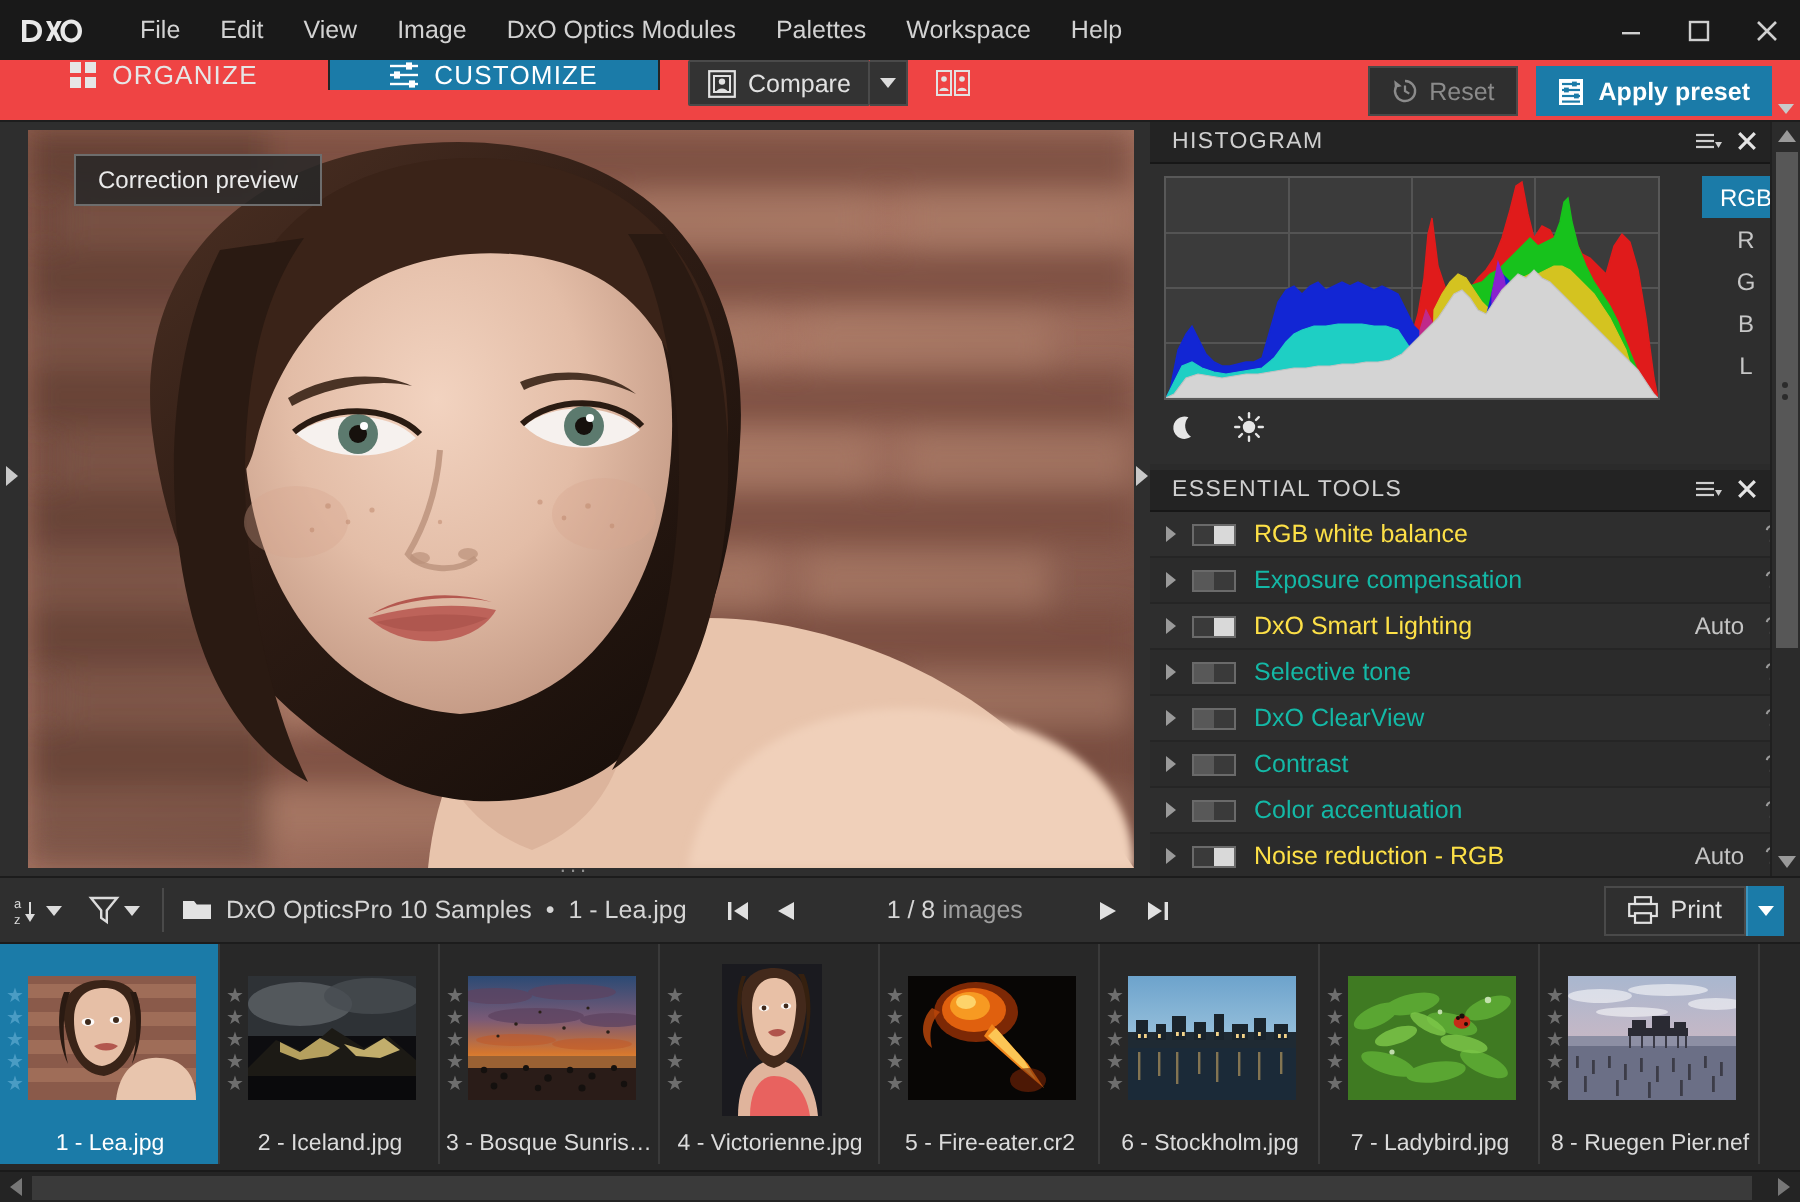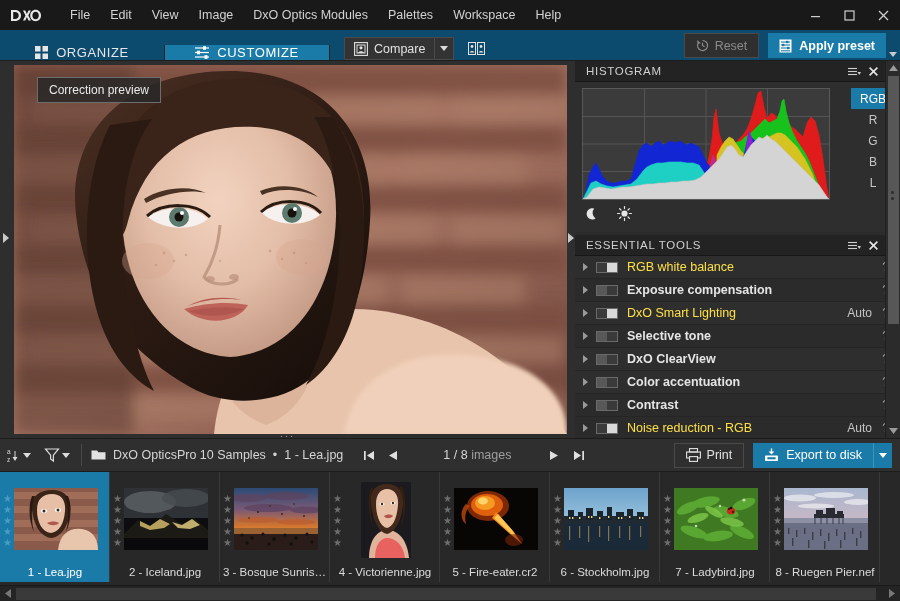--- a/index.html
+++ b/index.html
@@ -28,21 +28,21 @@
   .wincontrols { position:absolute; right:0; top:0; height:30px; display:flex; }
   .winbtn {
     width:34px; height:30px; display:flex; align-items:center; justify-content:center;
     color:#cfcfcf; font-size:12px;
   }
   .winbtn svg { display:block; }
 
   
   .toolbar {
     position:absolute; left:0; top:30px; width:900px; height:31px;
-    background:#0c4a6e; border-bottom:1px solid #1d1d1d; display:flex; align-items:flex-end;
+    background:#ef4444; border-bottom:1px solid #1d1d1d; display:flex; align-items:flex-start;
   }
   .mode-tab {
     width:165px; display:flex; align-items:center; justify-content:center;
     gap:8px; font-size:13px; letter-spacing:0.6px; color:#e6e6e6;
     border-right:1px solid #242424; cursor:default;
   }
   .mode-tab.active { background:#1b7ba8; color:#fff; }
   .tb-sep { width:10px; }
   .tb-group { display:flex; align-items:center; padding:0 4px; }
   .tb-btn {
@@ -135,21 +135,21 @@
   }
   .tool-sw {
     width:22px; height:11px; border:1px solid #6a6a6a; background:#3a3a3a;
     display:flex; margin-right:9px; flex:0 0 auto;
   }
   .tool-sw i { display:block; width:10px; height:9px; }
   .tool-sw.on { justify-content:flex-end; }
   .tool-sw.on i { background:#d9d9d9; }
   .tool-sw.off i { background:#585858; }
   .tool-name { font-size:12.5px; color:#fde047; }
-  .tool-name.dim { color:#e5e5e5;font-weight:bold; }
+  .tool-name.dim { color:#14b8a6; }
   .tool-auto { position:absolute; right:28px; font-size:12px; color:#c4c4c4; }
   .tool-help { position:absolute; right:11px; font-size:12px; color:#9a9a9a; }
 
   .vscroll {
     position:absolute; right:0; top:0; width:15px; height:377px; background:#2b2b2b;
     border-left:1px solid #202020;
   }
   .vscroll .arrow { height:14px; display:flex; align-items:center; justify-content:center; }
   .vscroll .thumb {
     position:absolute; left:2px; top:15px; width:11px; height:248px; background:#575757;
@@ -638,42 +638,42 @@
       <div class="tool-row">
         <div class="tool-tri"></div>
         <div class="tool-sw off">
             <i></i>
           </div>
         <span class="tool-name dim">DxO ClearView</span>
         <span class="tool-auto"></span>
         <span class="tool-help">?</span>
       </div>
 
+      <div class="tool-row alt">
+        <div class="tool-tri"></div>
+        <div class="tool-sw off">
+            <i></i>
+          </div>
+        <span class="tool-name dim">Contrast</span>
+        <span class="tool-auto"></span>
+        <span class="tool-help">?</span>
+      </div>
+
       <div class="tool-row">
         <div class="tool-tri"></div>
         <div class="tool-sw off">
             <i></i>
           </div>
         <span class="tool-name dim">Color accentuation</span>
         <span class="tool-auto"></span>
         <span class="tool-help">?</span>
       </div>
 
       <div class="tool-row alt">
         <div class="tool-tri"></div>
-        <div class="tool-sw off">
-            <i></i>
-          </div>
-        <span class="tool-name dim">Contrast</span>
-        <span class="tool-auto"></span>
-        <span class="tool-help">?</span>
-      </div>
-
-      <div class="tool-row alt">
-        <div class="tool-tri"></div>
         <div class="tool-sw on">
             <i></i>
           </div>
         <span class="tool-name">Noise reduction - RGB</span>
         <span class="tool-auto">Auto</span>
         <span class="tool-help">?</span>
       </div>
       <div class="tool-row" style="height:8px;"></div>
     </div>
 
@@ -754,29 +754,20 @@
     </div>
 
     <div class="bb-right">
       <div class="btn-print">
         <svg width="15" height="14" viewBox="0 0 15 14">
           <rect x="3.5" y="0.6" width="8" height="3.4" fill="none" stroke="#e0e0e0" stroke-width="1.1"></rect>
           <rect x="0.6" y="4" width="13.8" height="6" fill="none" stroke="#e0e0e0" stroke-width="1.1"></rect>
           <rect x="3.5" y="8.6" width="8" height="4.8" fill="#2f2f2f" stroke="#e0e0e0" stroke-width="1.1"></rect>
         </svg>
         <span>Print</span>
-      </div>
-      <div class="btn-export">
-        <svg width="15" height="14" viewBox="0 0 15 14">
-          <path d="M7.5,0.5 L7.5,5" stroke="#ffffff" stroke-width="1.4"></path>
-          <path d="M4.6,3.4 L7.5,6.4 L10.4,3.4 Z" fill="#ffffff"></path>
-          <rect x="1" y="7.4" width="13" height="5.6" rx="0.8" fill="#ffffff"></rect>
-          <rect x="3.4" y="9.2" width="8.2" height="2.1" fill="#1b7ba8"></rect>
-        </svg>
-        <span>Export to disk</span>
       </div>
       <div class="export-caret">
         <svg width="8" height="5" viewBox="0 0 8 5">
           <path d="M0,0 L8,0 L4,5 Z" fill="#ffffff"></path>
         </svg>
       </div>
     </div>
   </div>
 
   <div class="filmstrip">

